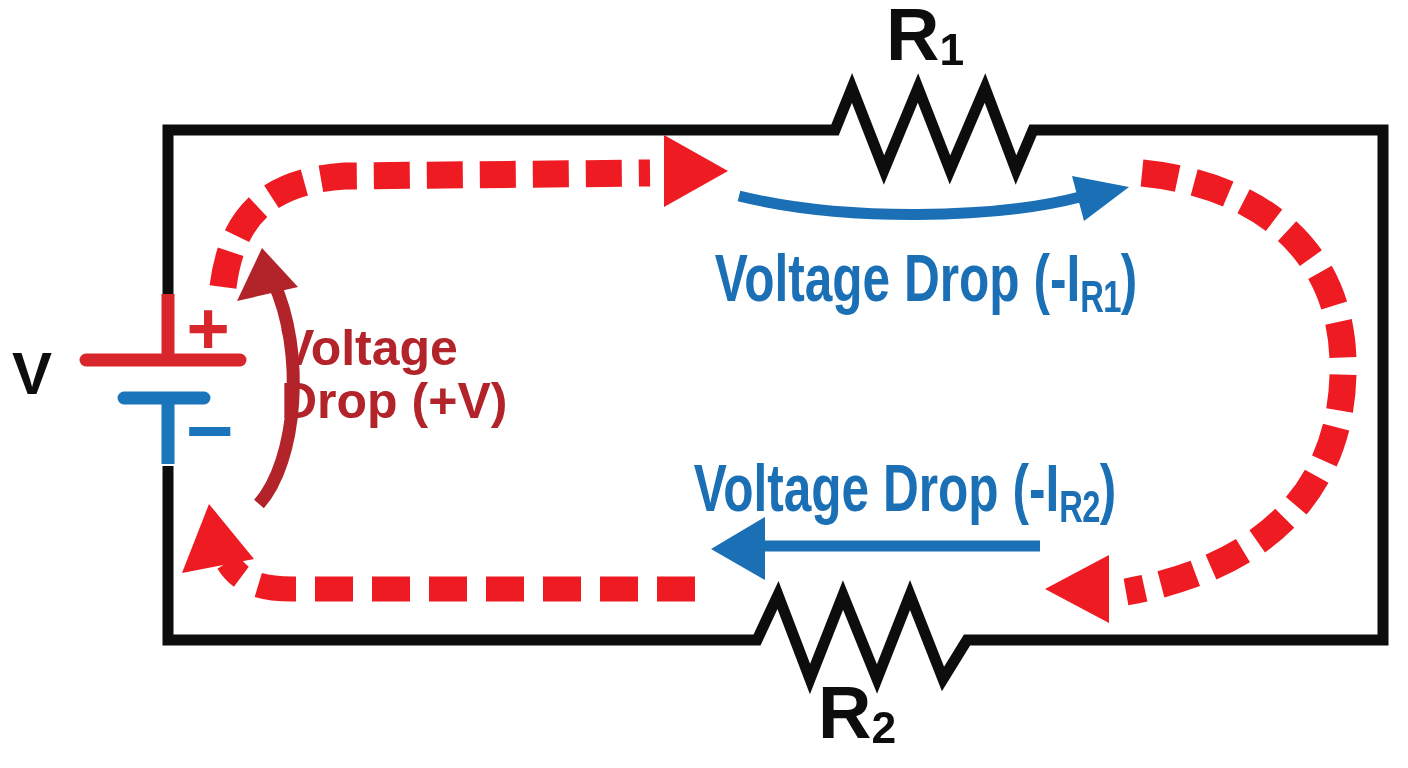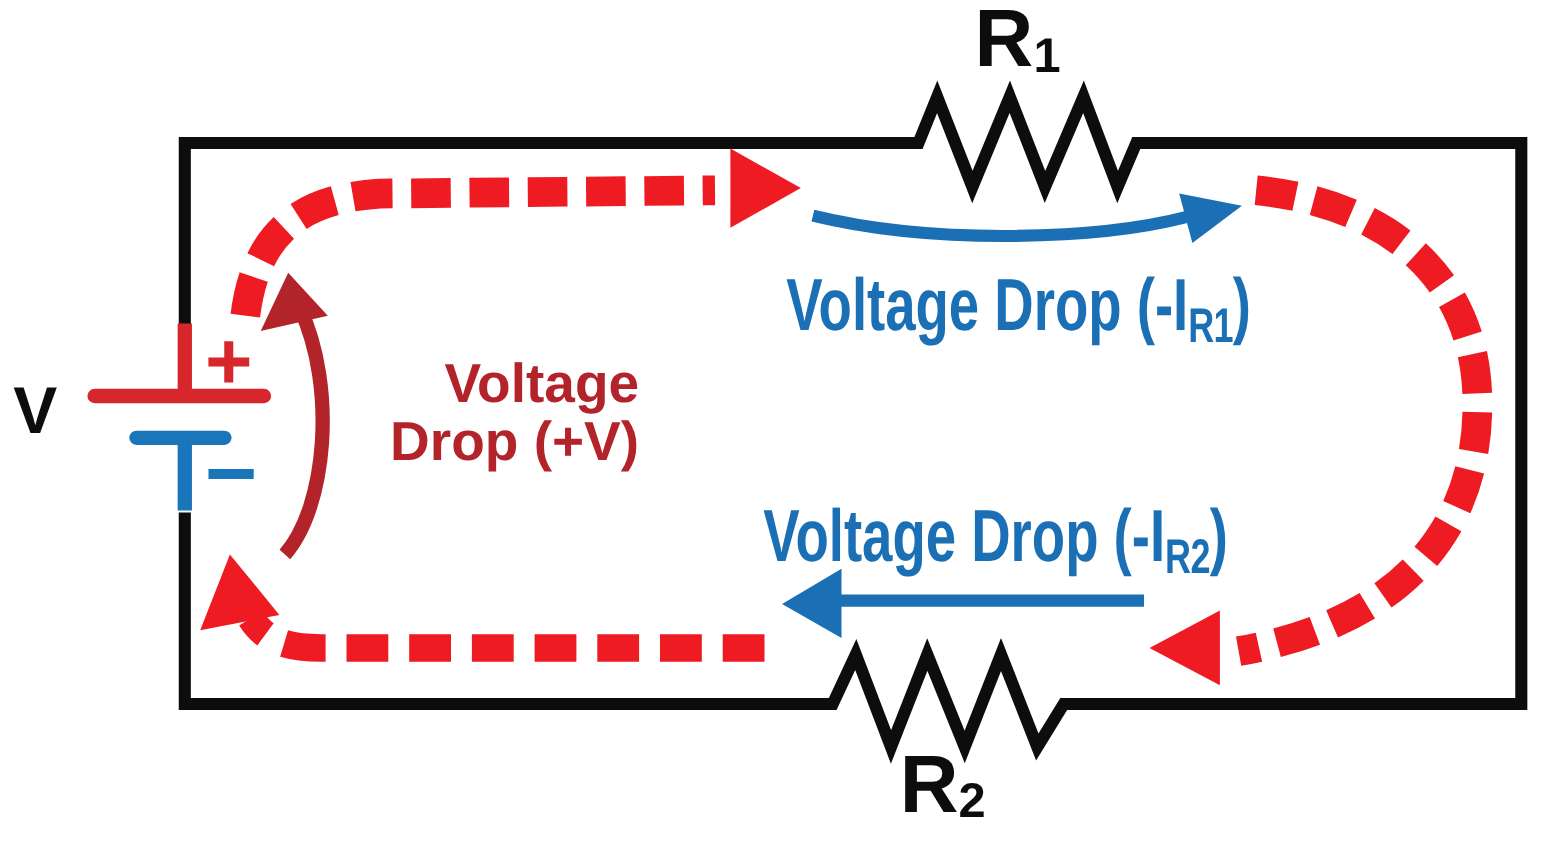--- a/index.html
+++ b/index.html
@@ -27,21 +27,21 @@
     white-space:nowrap;
     line-height:1;
   }
   .v-lbl{left:12px;top:344px;font-size:60px;color:var(--wire-black);}
   .rlabel{font-size:74px;color:var(--wire-black);}
   .rlabel sub{font-size:0.60em;vertical-align:baseline;position:relative;top:0.12em;}
   .r1-lbl{left:886px;top:-2px;}
   .r2-lbl{left:818px;top:676px;}
   .plus-lbl{left:178px;top:292px;width:60px;text-align:center;font-size:74px;color:var(--battery-positive-red);}
   .minus-lbl{left:180px;top:390px;width:60px;text-align:center;font-size:82px;color:var(--battery-negative-blue);}
-  .rise-lbl{left:281px;top:322px;width:300px;text-align:right;font-size:50px;line-height:53px;color:var(--rise-red);}
+  .rise-lbl{left:281px;top:322px;width:300px;text-align:left;font-size:50px;line-height:53px;color:var(--rise-red);}
   .drop-lbl{
     width:640px;text-align:center;font-size:67px;color:var(--drop-blue);
     transform:scaleX(0.74);transform-origin:center top;
   }
   .drop-lbl sub{font-size:0.66em;vertical-align:baseline;position:relative;top:0.26em;letter-spacing:-0.02em;}
   .drop1-lbl{left:606px;top:244px;}
   .drop2-lbl{left:585px;top:454px;}
 
   .wire{stroke:var(--wire-black);fill:none;stroke-width:11;stroke-linejoin:miter;stroke-linecap:butt;}
   .loop{stroke:var(--loop-red);fill:none;stroke-width:27;stroke-linecap:butt;}

